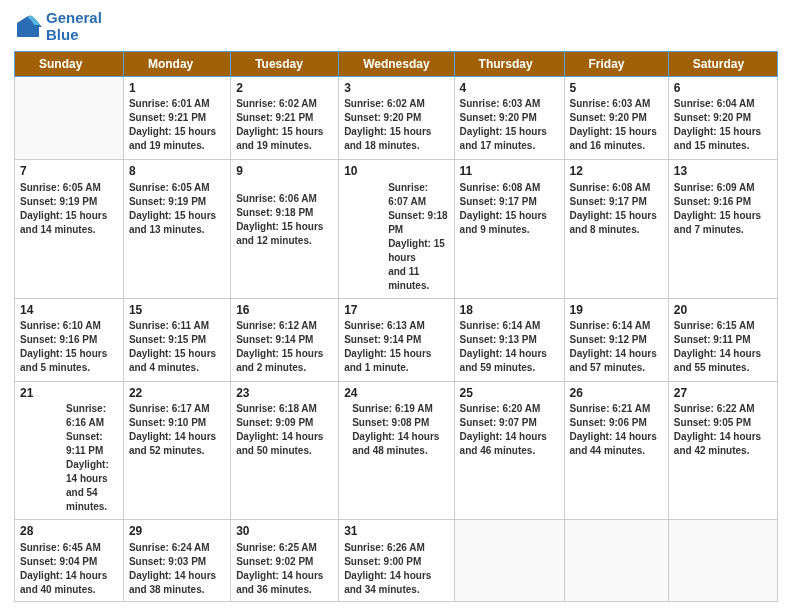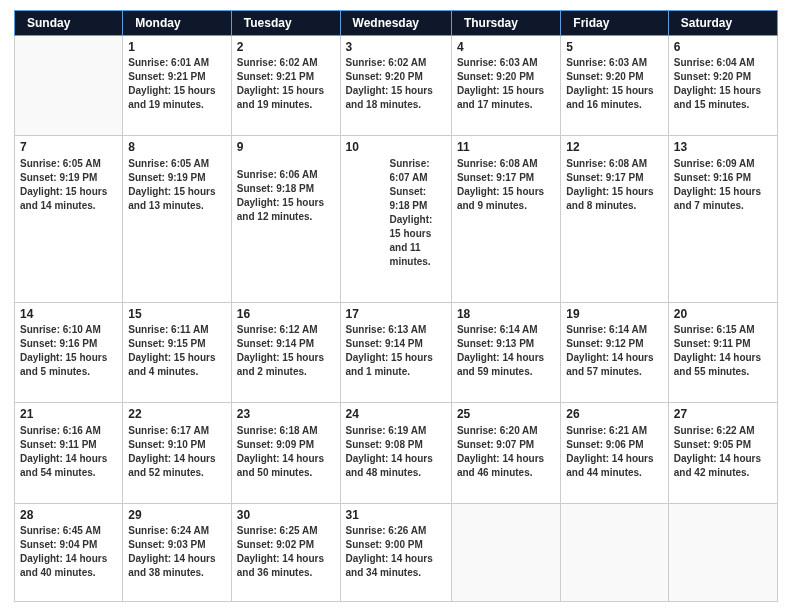--- a/index.html
+++ b/index.html
@@ -45,26 +45,26 @@
       font-size: 16px;
       color: #333;
     }
     .calendar {
       flex: 1;
       border-collapse: collapse;
       width: 100%;
       font-size: 10.5px;
     }
     .calendar th {
-      background: #0f172a;
+      background: #a16207;
       color: #fff;
       font-size: 12px;
       font-weight: bold;
       text-align: left;
-      padding: 5px 12px;
+      padding: 5px 24px;
       border: 1px solid #5a9de0;
     }
     .calendar td {
       border: 1px solid #ccc;
       vertical-align: top;
       padding: 3px 5px;
       width: 113px;
       height: 82px;
       color: #222;
       line-height: 1.35;
@@ -84,20 +84,40 @@
       font-weight: bold;
     }
     .last-row td {
       height: 70px;
     }
   </style>
 </head>
 <body>
 
 <div class="page">
+  <div class="header">
+    <div class="logo">
+      <svg class="logo-icon" viewBox="0 0 28 28">
+        <polygon points="14,3 25,10 25,24 14,24 3,24 3,10" fill="#2a6db5"></polygon>
+        <polygon points="14,3 28,12 22,12 22,28 6,28 6,12 0,12" fill="none"></polygon>
+        <polygon points="18,3 28,14 20,14" fill="#2a6db5"></polygon>
+        <path d="M16,2 Q22,5 26,12 L20,12 Q18,7 14,5 Z" fill="#5ab4e0"></path>
+      </svg>
+      <div>
+        <div style="font-size:15px;font-weight:bold;color:#1a1a1a;line-height:1.1">
+          <span style="color:#2a6db5">General</span>
+        </div>
+        <div style="font-size:15px;font-weight:bold;color:#2a6db5;line-height:1.1">Blue</div>
+      </div>
+    </div>
+    <div class="title-block">
+      <div class="main-title"></div>
+      <div class="subtitle"></div>
+    </div>
+  </div>
 
   <table class="calendar">
     <thead>
       <tr>
       <th>Sunday</th>
           <th>Monday</th>
           <th>Tuesday</th>
           <th>Wednesday</th>
           <th>Thursday</th>
           <th>Friday</th>
@@ -248,42 +268,42 @@
             <div class="day-num">20</div>
             <div class="day-info" style="white-space: pre-line;">Sunrise: 6:15 AM
 Sunset: 9:11 PM
 Daylight: 14 hours
 and 55 minutes.</div>
           </td>
         </tr>
         <tr>
           <td>
             <div class="day-num">21</div>
-            <div class="day-info" style="white-space: pre-line;">Sunrise: 6:16 AM
+            <div class="day-info" style="white-space: pre-line; margin-left: 46px;">Sunrise: 6:16 AM
 Sunset: 9:11 PM
 Daylight: 14 hours
 and 54 minutes.</div>
           </td>
           <td>
             <div class="day-num">22</div>
             <div class="day-info" style="white-space: pre-line;">Sunrise: 6:17 AM
 Sunset: 9:10 PM
 Daylight: 14 hours
 and 52 minutes.</div>
           </td>
           <td>
             <div class="day-num">23</div>
             <div class="day-info" style="white-space: pre-line;">Sunrise: 6:18 AM
 Sunset: 9:09 PM
 Daylight: 14 hours
 and 50 minutes.</div>
           </td>
           <td>
             <div class="day-num">24</div>
-            <div class="day-info" style="white-space: pre-line;">Sunrise: 6:19 AM
+            <div class="day-info" style="white-space: pre-line; margin-left: 8px;">Sunrise: 6:19 AM
 Sunset: 9:08 PM
 Daylight: 14 hours
 and 48 minutes.</div>
           </td>
           <td>
             <div class="day-num">25</div>
             <div class="day-info" style="white-space: pre-line;">Sunrise: 6:20 AM
 Sunset: 9:07 PM
 Daylight: 14 hours
 and 46 minutes.</div>

